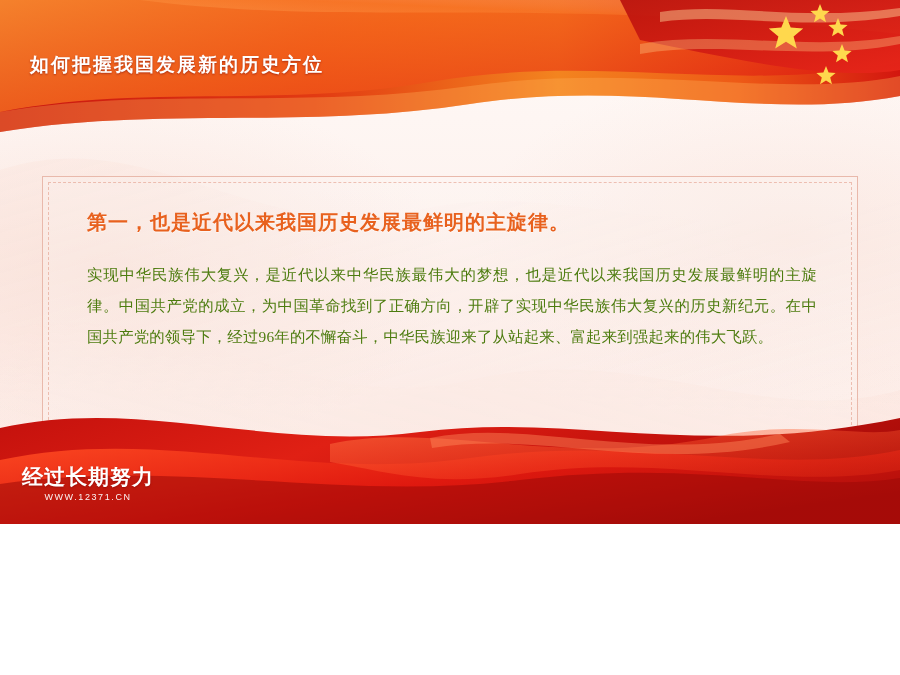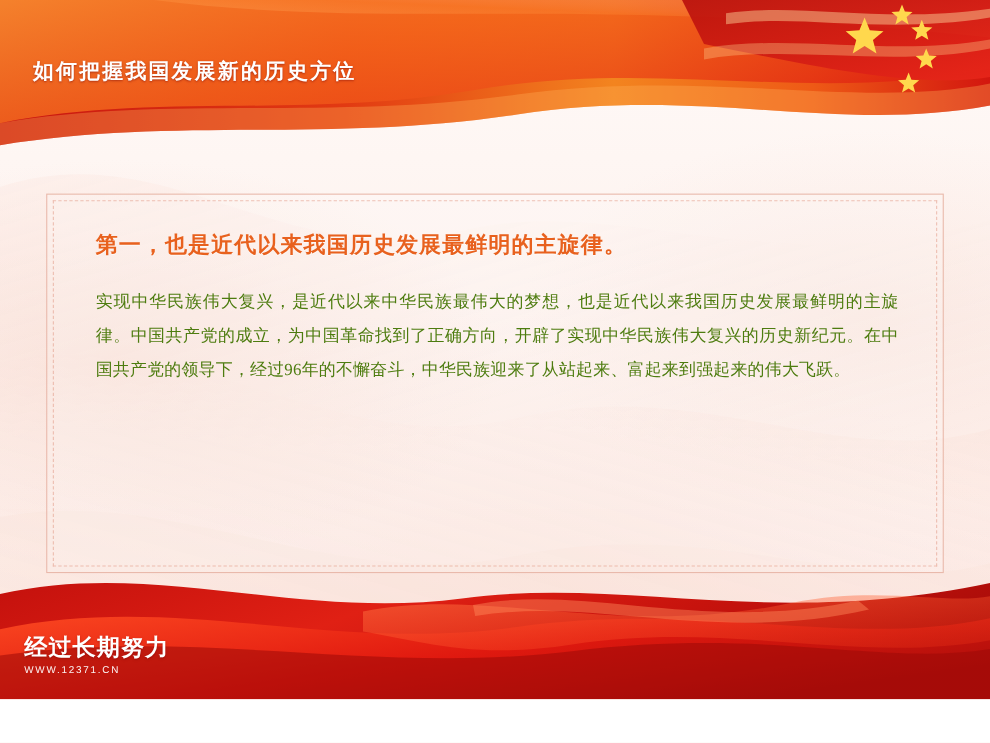--- a/index.html
+++ b/index.html
@@ -6,21 +6,21 @@
     margin: 0;
     padding: 0;
     background: #ffffff;
   }
   body {
     font-family: "Liberation Sans", sans-serif;
   }
   .slide {
     position: relative;
     width: 900px;
-    height: 636px;
+    height: 524px;
     overflow: hidden;
     background: #fdf6f3;
   }
 
   
   .bg-base {
     position: absolute;
     inset: 0;
     background:
       radial-gradient(ellipse 560px 300px at 12% 52%, rgba(244,205,192,0.38), rgba(255,255,255,0) 62%),
@@ -127,20 +127,21 @@
     letter-spacing: 1px;
     line-height: 24px;
     text-shadow: 0 1px 2px rgba(120,0,0,0.5);
   }
   .logo-sub {
     font-size: 9px;
     letter-spacing: 1.6px;
     margin-top: 3px;
     opacity: .95;
     font-family: "Liberation Sans", sans-serif;
+    text-align: center;
   }
 </style>
 </head>
 <body>
 
 <div class="slide">
 
   <div class="bg-base"></div>
   <svg class="bg-texture" width="900" height="675" viewBox="0 0 900 675">
     <defs>

